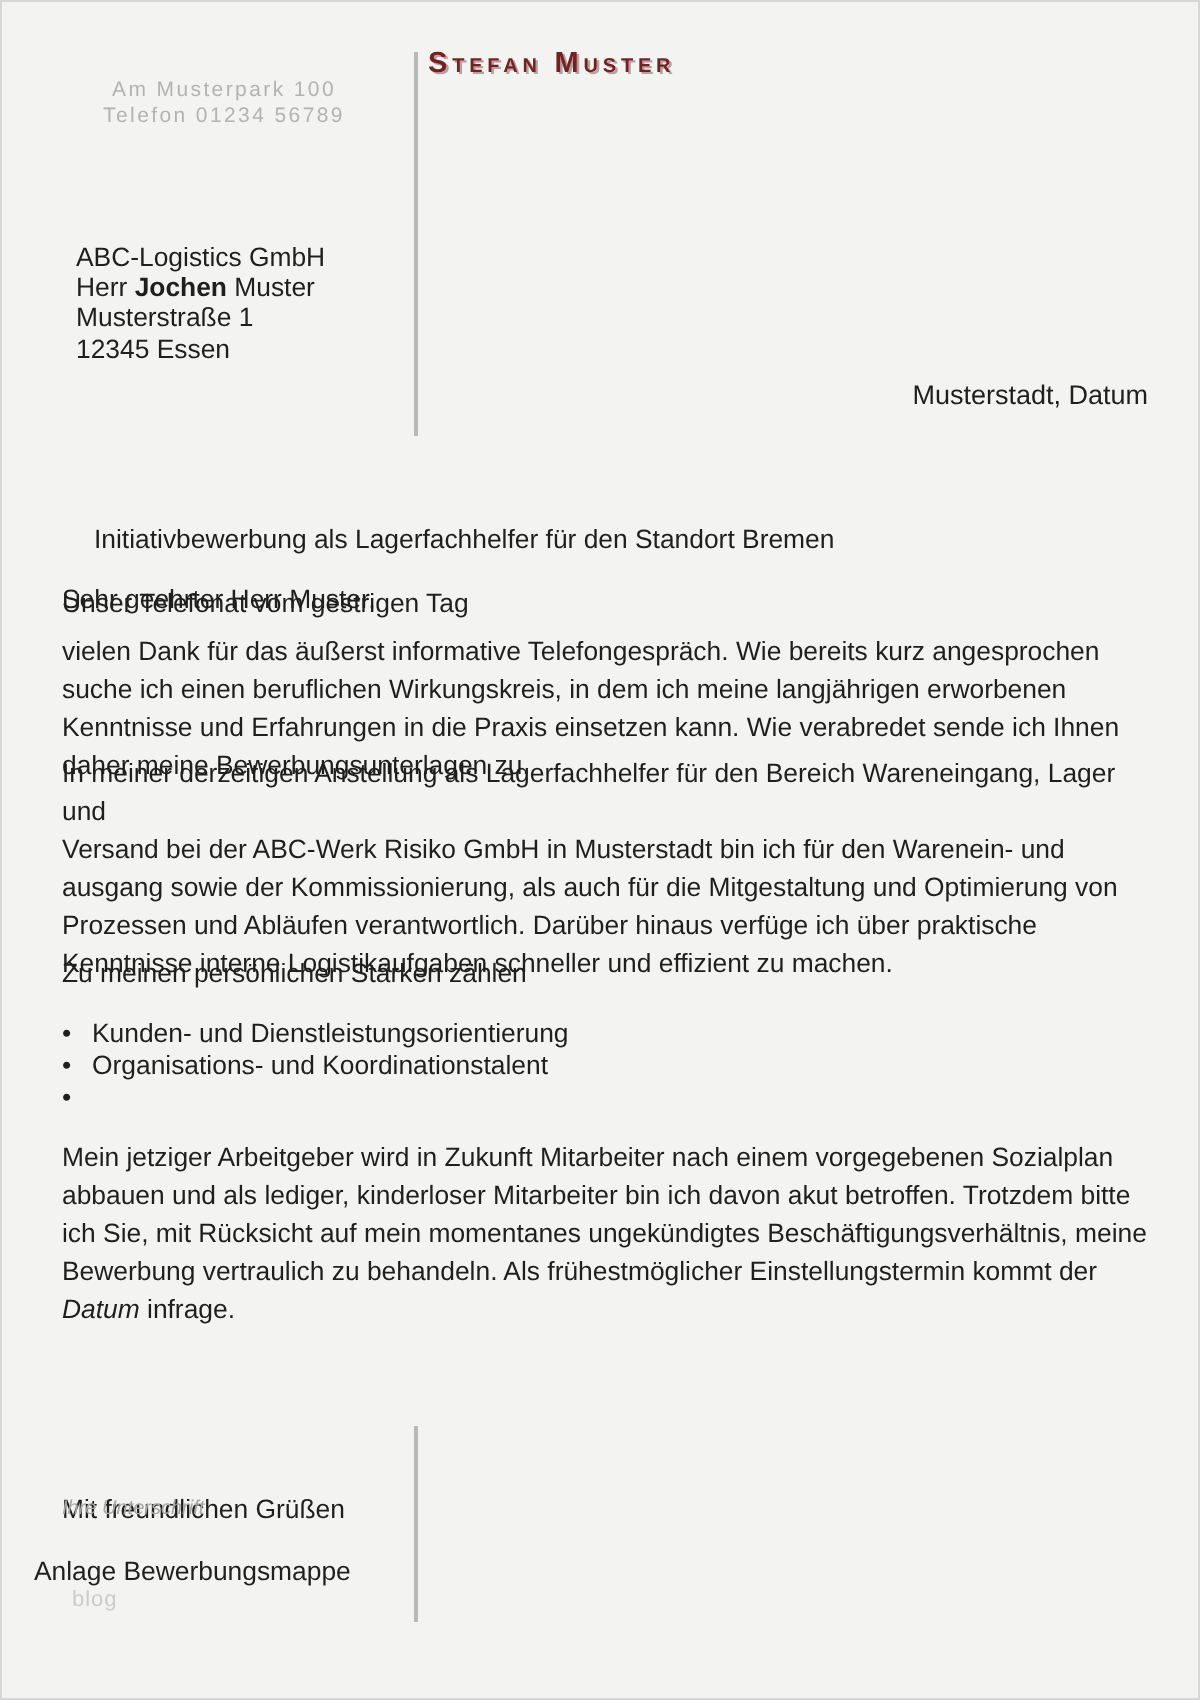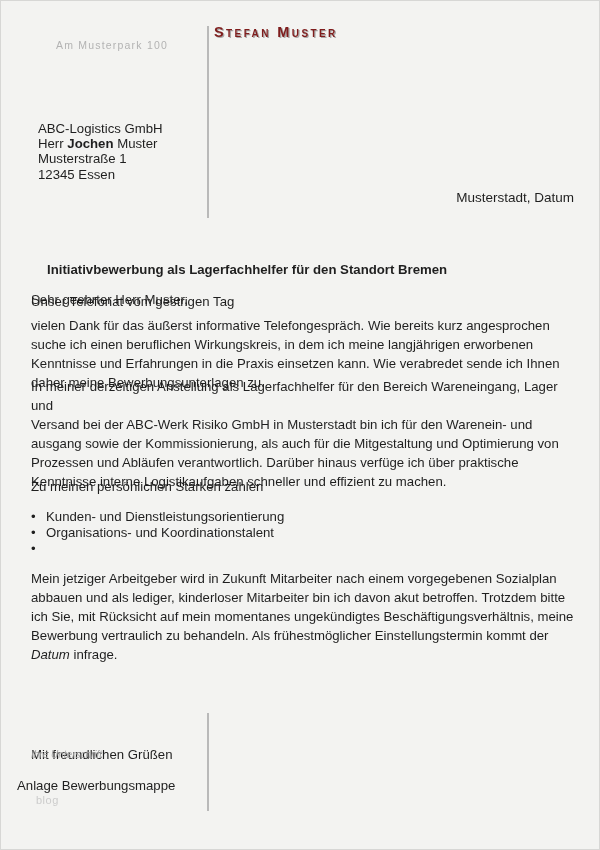--- a/index.html
+++ b/index.html
@@ -45,21 +45,21 @@
     position: absolute; top: 189px; right: 25px;
     font-size: 13.5px;
   }
   
   .blk {
     position: absolute; left: 30px; width: 548px;
     font-size: 13.2px; line-height: 19px;
     white-space: pre-line;
   }
   .subject { top: 245px; line-height: 16px; }
-  .subject .subject-main { font-weight: bold; padding-left: 16px; }
+  .subject .subject-main { font-weight: normal; padding-left: 16px; }
   .salutation { top: 289px; }
   .para1 { top: 315px; }
   .para2 { top: 376px; }
   .strengths-intro { top: 476px; }
   .bullets { top: 508px; line-height: 16px; white-space: normal; }
   .bullet-row { display: flex; }
   .bullet-marker { width: 15px; flex: 0 0 15px; }
   .para3 { top: 568px; }
   .para4 { top: 655px; }
   
@@ -70,20 +70,21 @@
   .watermark { position: absolute; top: 793px; left: 35px; font-size: 11px;
                color: #cccccc; letter-spacing: 0.5px; }
 </style>
 </head>
 <body>
 
 <div class="page">
 
   <div class="sender-left">
     <div>Am Musterpark 100</div>
+    <div>Telefon 01234 56789</div>
   </div>
 
   <div class="vline vline-top"></div>
 
   <div class="sender-name">Stefan Muster</div>
 
   <div class="recipient">
     <div>ABC-Logistics GmbH</div>
     <div><span>Herr </span><b>Jochen</b><span> Muster</span></div>
     <div>Musterstraße 1</div>

